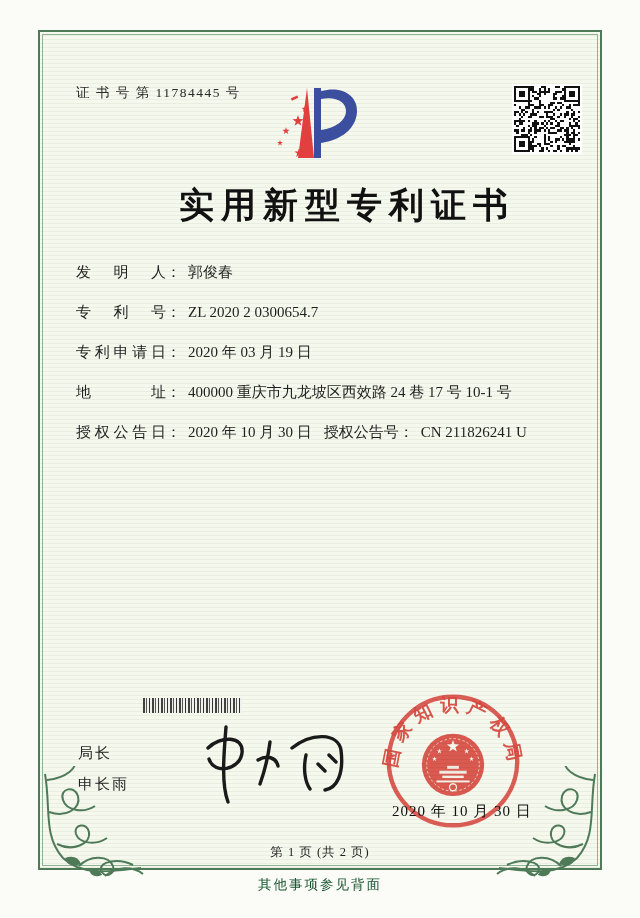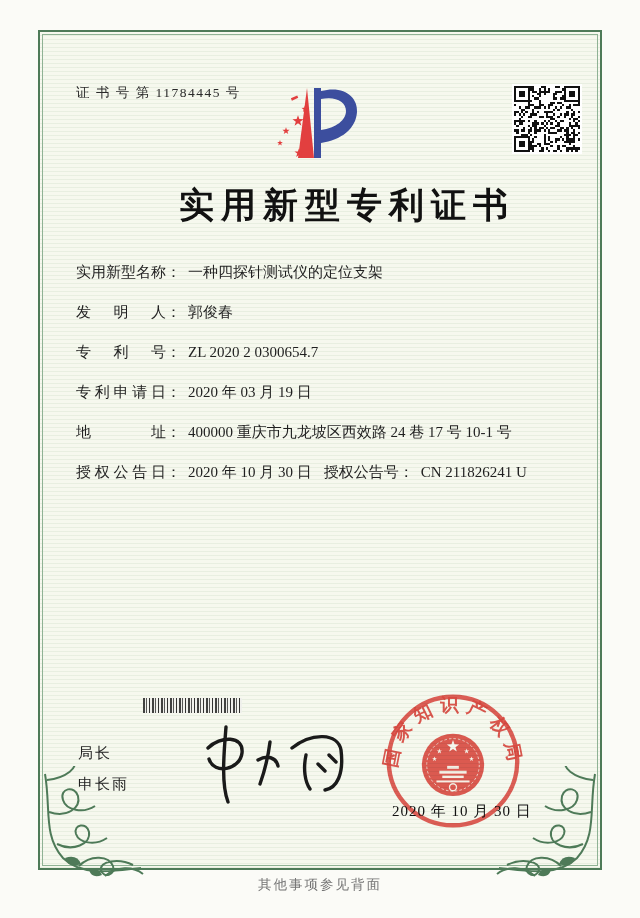--- a/index.html
+++ b/index.html
@@ -43,21 +43,21 @@
     position:absolute;left:103px;top:666px;width:99px;height:15px;opacity:.85;
     background:repeating-linear-gradient(90deg,#222 0 2px,#ededea 2px 3px,#3a3a3a 3px 4px,#f2f2ee 4px 6px,#111 6px 7px,#efefec 7px 9px);
   }
   .director{position:absolute;left:38px;top:706px;font-size:15px;line-height:31px;letter-spacing:2px;}
   .signature{position:absolute;left:148px;top:690px;width:175px;height:92px;}
   .seal{position:absolute;left:340px;top:656px;width:146px;height:146px;mix-blend-mode:multiply;}
   .seal-date{
     position:absolute;left:352px;top:770px;font-size:15px;letter-spacing:1px;color:#111;z-index:5;
   }
   .page-num{position:absolute;left:0;top:812px;width:100%;text-align:center;font-size:12.5px;letter-spacing:1px;}
-  .back-note{position:absolute;left:0;top:876px;width:640px;text-align:center;font-size:13.5px;letter-spacing:2px;color:#737373;}
+  .back-note{position:absolute;left:0;top:876px;width:640px;text-align:center;font-size:13.5px;letter-spacing:2px;color:#14532d;}
   .flourish{position:absolute;width:118px;height:130px;bottom:-28px;}
   .flourish.left{left:-5px;}
   .flourish.right{right:-5px;transform:scaleX(-1);}
 </style>
 </head>
 <body>
 
 <div class="panel">
 
   <div class="cert-no">证 书 号 第 11784445 号</div>
@@ -457,23 +457,20 @@
           <rect x="25" y="28" width="1" height="1"></rect>
           <rect x="27" y="28" width="1" height="1"></rect>
         </g>
       </svg>
   </div>
 
   <div class="title">实用新型专利证书</div>
 
   <div class="fields">
     <div class="frow">
-      <span class="flabel">实用新型名称</span><span>：</span><span class="fval">一种四探针测试仪的定位支架</span>
-    </div>
-    <div class="frow">
       <span class="flabel">发明人</span><span>：</span><span class="fval">郭俊春</span>
     </div>
     <div class="frow">
       <span class="flabel">专利号</span><span>：</span><span class="fval">ZL 2020 2 0300654.7</span>
     </div>
     <div class="frow">
       <span class="flabel">专利申请日</span><span>：</span><span class="fval">2020 年 03 月 19 日</span>
     </div>
     <div class="frow">
       <span class="flabel">地址</span><span>：</span><span class="fval">400000 重庆市九龙坡区西效路 24 巷 17 号 10-1 号</span>
@@ -530,20 +527,21 @@
       </g>
       <path id="sealArc" d="M 21,99 A 57,57 0 1 1 129,99" fill="none"></path>
       <text fill="#e04a44" font-size="19" font-weight="bold" letter-spacing="7" opacity="0.92" font-family="'Liberation Serif','DejaVu Serif',serif">
         <textPath href="#sealArc" startOffset="50%" text-anchor="middle">国家知识产权局</textPath>
       </text>
     </svg>
   </div>
 
   <div class="seal-date">2020 年 10 月 30 日</div>
 
+  <div class="page-num">第 1 页 (共 2 页)</div>
 
   <svg class="flourish left" viewBox="0 0 118 130" fill="none" stroke="#4e7a58" stroke-width="2">
     <path d="M10,8 C16,42 8,70 28,92 C48,112 84,104 106,102"></path>
     <path d="M12,14 C32,12 44,0 38,-4"></path>
     <path d="M14,46 C32,52 46,42 43,30 C40,19 24,22 28,34 C31,44 48,48 60,40"></path>
     <path d="M22,78 C38,86 56,78 54,66 C52,56 38,58 41,68 C44,77 60,80 72,72"></path>
     <path d="M44,100 C56,88 74,90 78,100 C81,109 68,113 66,104 C64,95 84,92 98,99"></path>
     <path d="M70,110 C82,100 98,100 108,108"></path>
     <path d="M30,92 q12,-4 16,6 q-12,5 -16,-6" fill="#4e7a58" stroke="none"></path>
     <path d="M54,104 q10,-3 13,5 q-10,4 -13,-5" fill="#4e7a58" stroke="none"></path>

